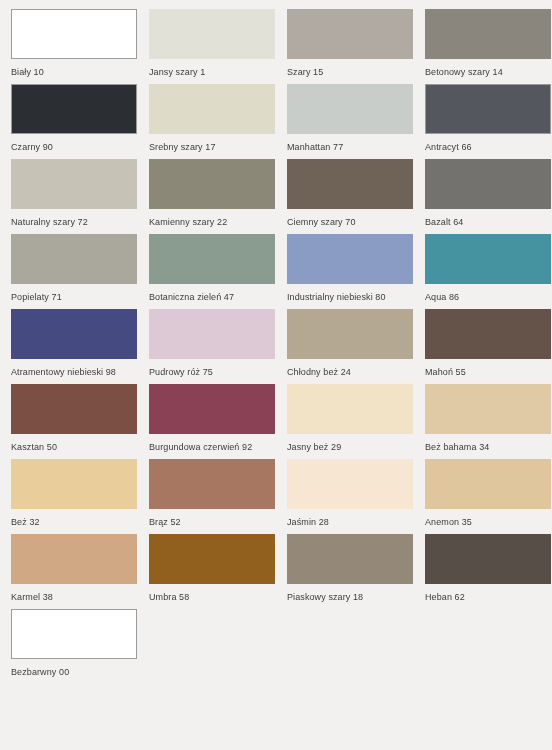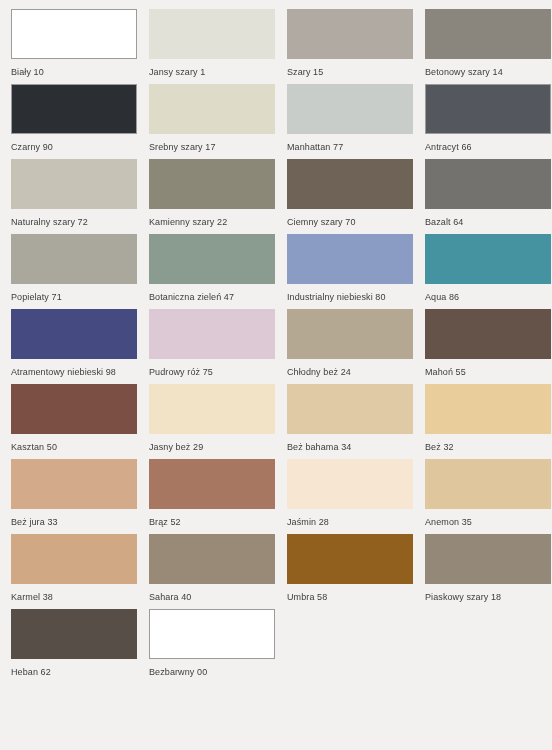--- a/index.html
+++ b/index.html
@@ -134,54 +134,50 @@
     </div>
     <div class="swatch-cell">
       <div class="swatch-chip" style="background-color: rgb(101, 83, 74);"></div>
       <span class="swatch-label">Mahoń 55</span>
     </div>
     <div class="swatch-cell">
       <div class="swatch-chip" style="background-color: rgb(124, 79, 68);"></div>
       <span class="swatch-label">Kasztan 50</span>
     </div>
     <div class="swatch-cell">
+      <div class="swatch-chip" style="background-color: rgb(138, 65, 86);"></div>
+      <span class="swatch-label">Burgundowa czerwień 92</span>
+    </div>
+    <div class="swatch-cell">
       <div class="swatch-chip" style="background-color: rgb(242, 227, 198);"></div>
       <span class="swatch-label">Jasny beż 29</span>
     </div>
     <div class="swatch-cell">
       <div class="swatch-chip" style="background-color: rgb(224, 202, 165);"></div>
       <span class="swatch-label">Beż bahama 34</span>
     </div>
     <div class="swatch-cell">
       <div class="swatch-chip" style="background-color: rgb(233, 205, 155);"></div>
       <span class="swatch-label">Beż 32</span>
-    </div>
-    <div class="swatch-cell">
-      <div class="swatch-chip" style="background-color: rgb(211, 171, 139);"></div>
-      <span class="swatch-label">Beż jura 33</span>
     </div>
     <div class="swatch-cell">
       <div class="swatch-chip" style="background-color: rgb(168, 119, 97);"></div>
       <span class="swatch-label">Brąz 52</span>
     </div>
     <div class="swatch-cell">
       <div class="swatch-chip" style="background-color: rgb(246, 230, 210);"></div>
       <span class="swatch-label">Jaśmin 28</span>
     </div>
     <div class="swatch-cell">
       <div class="swatch-chip" style="background-color: rgb(224, 198, 157);"></div>
       <span class="swatch-label">Anemon 35</span>
     </div>
     <div class="swatch-cell">
       <div class="swatch-chip" style="background-color: rgb(209, 168, 132);"></div>
       <span class="swatch-label">Karmel 38</span>
-    </div>
-    <div class="swatch-cell">
-      <div class="swatch-chip" style="background-color: rgb(152, 138, 118);"></div>
-      <span class="swatch-label">Sahara 40</span>
     </div>
     <div class="swatch-cell">
       <div class="swatch-chip" style="background-color: rgb(146, 96, 30);"></div>
       <span class="swatch-label">Umbra 58</span>
     </div>
     <div class="swatch-cell">
       <div class="swatch-chip" style="background-color: rgb(148, 137, 120);"></div>
       <span class="swatch-label">Piaskowy szary 18</span>
     </div>
     <div class="swatch-cell">

